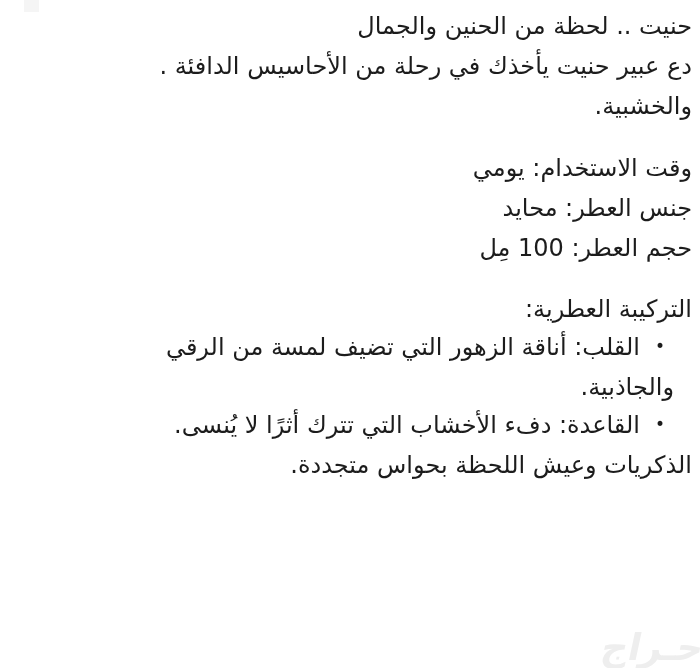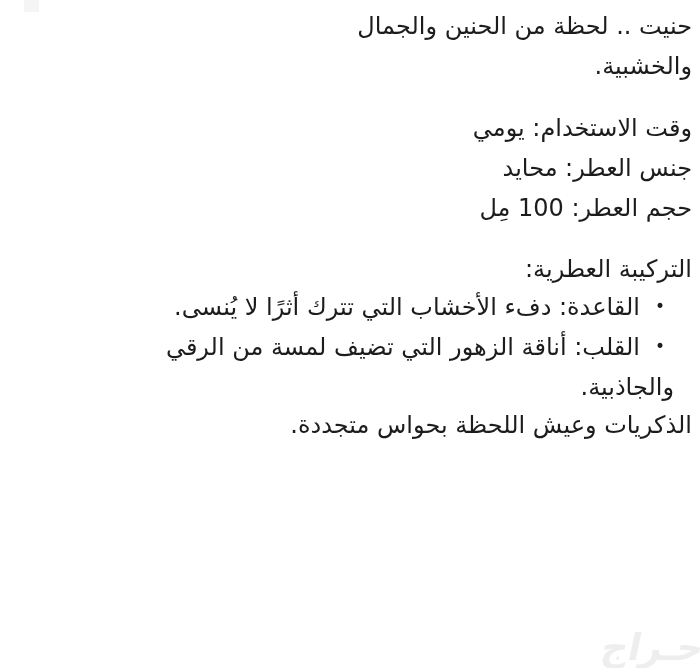--- a/index.html
+++ b/index.html
@@ -71,40 +71,41 @@
 </style>
 </head>
 <body>
 
 <div class="page">
 
   <div class="corner-artifact"></div>
 
   <section class="intro-block">
     <div class="line">حنيت .. لحظة من الحنين والجمال</div>
+    <div class="line">دع عبير حنيت يأخذك في رحلة من الأحاسيس الدافئة .</div>
     <div class="line">والخشبية.</div>
   </section>
 
   <section class="specs-block">
     <div class="line">وقت الاستخدام: يومي</div>
     <div class="line">جنس العطر: محايد</div>
     <div class="line">حجم العطر: 100 مِل</div>
   </section>
 
   <section class="composition-block">
     <div class="line">التركيبة العطرية:</div>
 
 
     <div>
-      <div class="line bullet-line">القاعدة: دفء الأخشاب التي تترك أثرًا لا يُنسى.</div>
+      <div class="line bullet-line">القلب: أناقة الزهور التي تضيف لمسة من الرقي</div>
+      <div class="line wrap-line">والجاذبية.</div>
     </div>
 
     <div>
-      <div class="line bullet-line">القلب: أناقة الزهور التي تضيف لمسة من الرقي</div>
-      <div class="line wrap-line">والجاذبية.</div>
+      <div class="line bullet-line">القاعدة: دفء الأخشاب التي تترك أثرًا لا يُنسى.</div>
     </div>
 
     <div>
       <div class="line">الذكريات وعيش اللحظة بحواس متجددة.</div>
     </div>
   </section>
 
   <div class="watermark">حـراج</div>
 
 </div>

